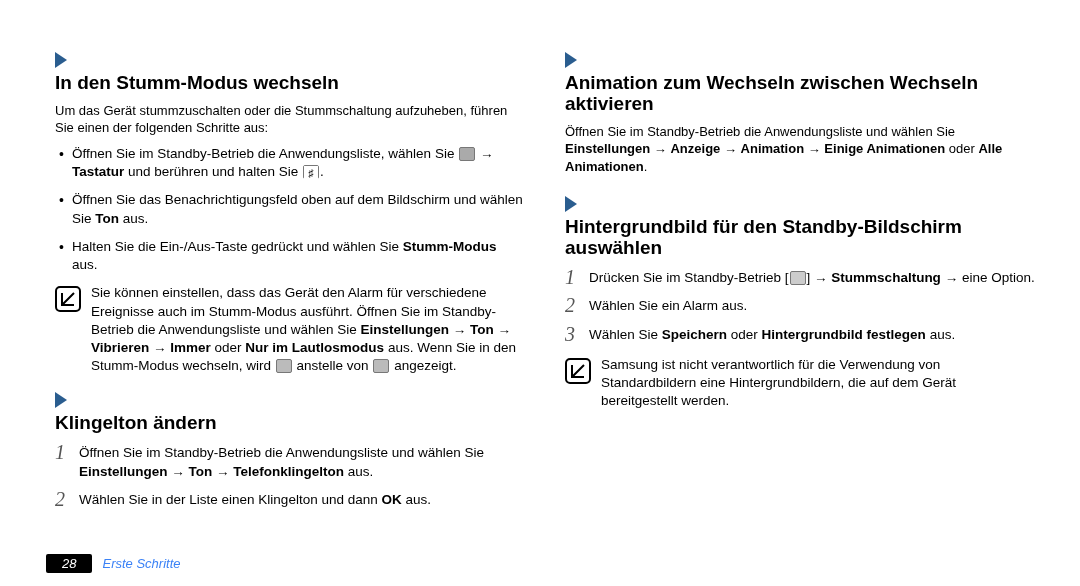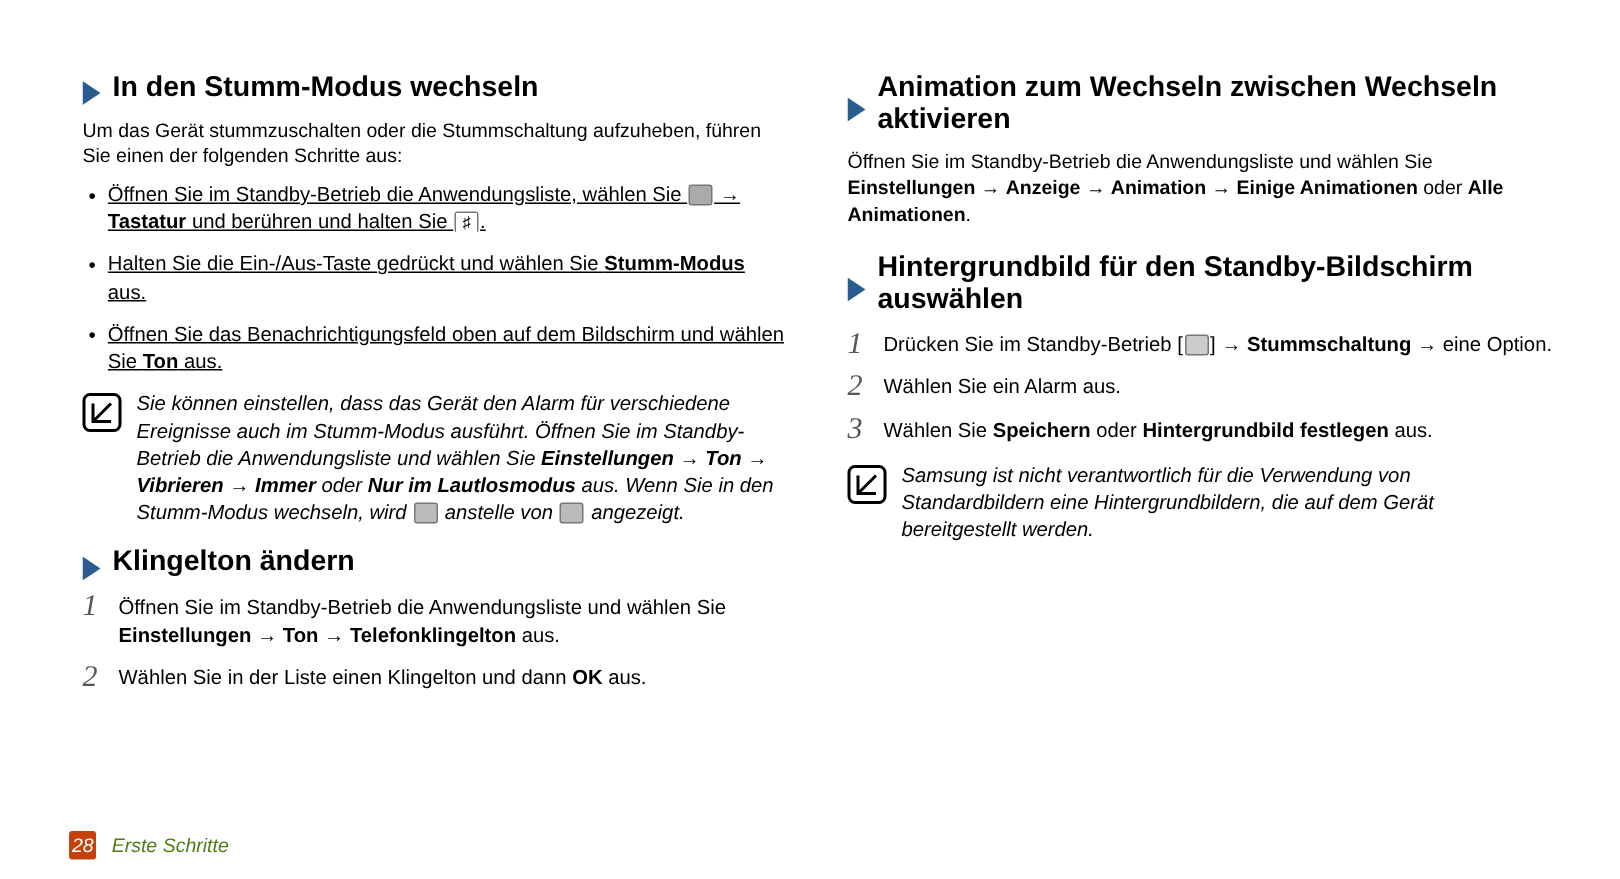--- a/index.html
+++ b/index.html
@@ -16,24 +16,25 @@
     padding: 45px 45px 0 55px;
     gap: 40px;
     height: 540px;
   }
   .col {
     flex: 1;
     min-width: 0;
   }
   .section-head {
     display: flex;
-    align-items: center;
+    align-items: flex-start;
     gap: 8px;
     margin-bottom: 8px;
     margin-top: 4px;
+    flex-direction: column;
   }
   .section-head .chev {
     width: 12px;
     height: 16px;
     flex-shrink: 0;
     position: relative;
     top: 3px;
   }
   .section-head h2 {
     font-size: 19px;
@@ -56,27 +57,26 @@
     margin-bottom: 10px;
     display: flex;
     gap: 8px;
   }
   ul.bullets li::before {
     content: "•";
     font-size: 14px;
     line-height: 1.35;
     flex-shrink: 0;
   }
-  .bullet-body { flex: 1; text-decoration: underline; }
+  .bullet-body { flex: 1; }
   .note-row {
     display: flex;
     align-items: flex-start;
     gap: 10px;
     margin-bottom: 14px;
-    font-style: italic;
   }
   .note-icon {
     width: 26px;
     height: 26px;
     border: 2px solid #000;
     border-radius: 5px;
     flex-shrink: 0;
     display: flex;
     align-items: center;
     justify-content: center;
@@ -127,32 +127,32 @@
   .inline-icon.hash::before { content: "♯"; display:block; font-size:11px; text-align:center; line-height:14px; background:#fff; }
   .inline-icon.vib, .inline-icon.mute { background: #bbb; }
   .footer {
     height: 46px;
     display: flex;
     align-items: center;
     padding-left: 46px;
     gap: 10px;
   }
   .footer .pg {
-    background: #c2410c;
+    background: #000000;
     color: #fff;
     font-style: italic;
     font-size: 13px;
-    padding: 2px 2px;
+    padding: 2px 16px;
     border-radius: 2px;
     text-align: center;
   }
   .footer .trail {
     font-style: italic;
     font-size: 13px;
-    color: #4d7c0f;
+    color: #3b82f6;
   }
 </style>
 </head>
 <body>
 
 <div class="page">
 
   <div class="col">
 
     <div class="section-head">
@@ -165,26 +165,26 @@
     <p class="para">Um das Gerät stummzuschalten oder die Stummschaltung aufzuheben, führen Sie einen der folgenden Schritte aus:</p>
 
     <ul class="bullets">
       <li>
         <span class="bullet-body">
           <span>Öffnen Sie im Standby-Betrieb die Anwendungsliste, wählen Sie </span><span class="inline-icon phone"></span><span> → </span><strong>Tastatur</strong><span> und berühren und halten Sie </span><span class="inline-icon hash"></span><span>.</span>
         </span>
       </li>
       <li>
         <span class="bullet-body">
-          <span>Halten Sie die Ein-/Aus-Taste gedrückt und wählen Sie </span><strong>Stumm-Modus</strong><span> aus.</span>
+          <span>Öffnen Sie das Benachrichtigungsfeld oben auf dem Bildschirm und wählen Sie </span><strong>Ton</strong><span> aus.</span>
         </span>
       </li>
       <li>
         <span class="bullet-body">
-          <span>Öffnen Sie das Benachrichtigungsfeld oben auf dem Bildschirm und wählen Sie </span><strong>Ton</strong><span> aus.</span>
+          <span>Halten Sie die Ein-/Aus-Taste gedrückt und wählen Sie </span><strong>Stumm-Modus</strong><span> aus.</span>
         </span>
       </li>
     </ul>
 
     <div class="note-row">
       <div class="note-icon">
         <svg width="16" height="16" viewBox="0 0 16 16">
             <path d="M2 14 L14 2 M2 2 L2 14 L14 14" stroke="#000" stroke-width="2" fill="none"></path>
           </svg>
       </div>

